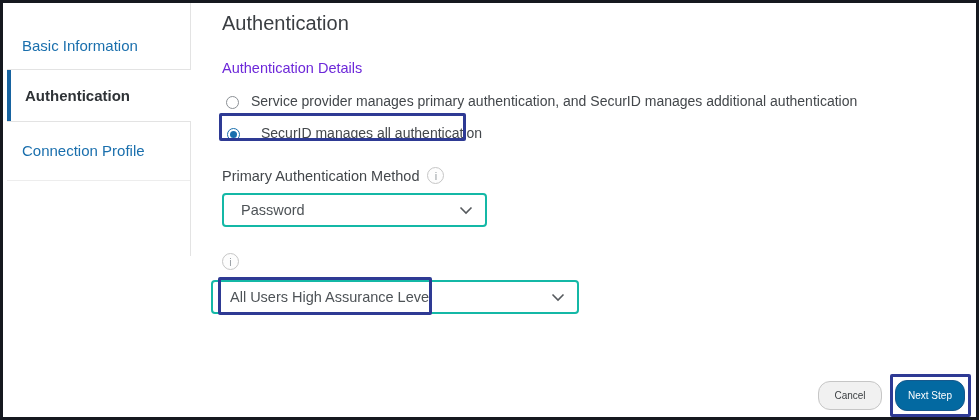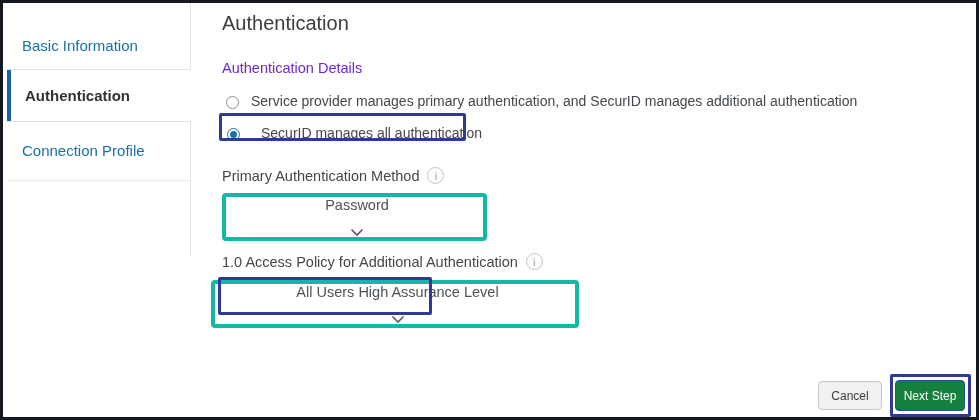--- a/index.html
+++ b/index.html
@@ -126,69 +126,68 @@
     font-size: 11px;
     display: inline-flex;
     align-items: center;
     justify-content: center;
     cursor: pointer;
     flex: 0 0 17px;
   }
 
   .select-box {
     position: absolute;
-    height: 48px;
-    border: 4px solid #14b8a6;
+    height: 34px;
+    border: 2px solid #14b8a6;
     border-radius: 4px;
     background: #fff;
     display: flex;
     align-items: center;
     justify-content: space-between;
     padding: 0 12px 0 17px;
     font-size: 14.5px;
     color: #4e5357;
     cursor: pointer;
     white-space: nowrap;
-    flex-direction: column;
   }
   .select-box.s1 { left: 219px; top: 190px; width: 265px; }
   .select-box.s2 { left: 208px; top: 277px; width: 368px; }
 
   
   .annot {
     position: absolute;
     border: 3px solid #2e3a94;
     border-radius: 2px;
     pointer-events: none;
     background: transparent;
   }
   .annot.a-radio { left: 216px; top: 110px; width: 247px; height: 28px; }
   .annot.a-policy { left: 215px; top: 274px; width: 214px; height: 38px; }
   .annot.a-next  { left: 887px; top: 371px; width: 81px;  height: 43px; }
 
   
   .btn {
     position: absolute;
-    border-radius: 4px;
-    font-size: 12px;
+    border-radius: 12px;
+    font-size: 10px;
     display: flex;
     align-items: center;
     justify-content: center;
     cursor: pointer;
     white-space: nowrap;
   }
   .btn.cancel {
     left: 815px; top: 378px; width: 64px; height: 29px;
     background: #f1f1f1;
     border: 1px solid #c6c6c6;
     color: #3c4043;
   }
   .btn.next {
     left: 892px; top: 377px; width: 70px; height: 31px;
-    background: #15803d;
+    background: #0369a1;
     border: 1px solid #16598d;
     color: #ffffff;
   }
 </style>
 </head>
 <body>
 
 <div class="frame">
 
   <div class="vdiv seg1"></div>
@@ -226,21 +225,20 @@
   </div>
 
   <div class="select-box s1">
     <span>Password</span>
     <svg width="14" height="9" viewBox="0 0 14 9">
       <polyline points="1.5,1.5 7,7 12.5,1.5" fill="none" stroke="#565a5e" stroke-width="1.6"></polyline>
     </svg>
   </div>
 
   <div class="field-label f2">
-    <span>1.0 Access Policy for Additional Authentication</span>
     <span class="info-icon">i</span>
   </div>
 
   <div class="select-box s2">
     <span>All Users High Assurance Level</span>
     <svg width="14" height="9" viewBox="0 0 14 9">
       <polyline points="1.5,1.5 7,7 12.5,1.5" fill="none" stroke="#565a5e" stroke-width="1.6"></polyline>
     </svg>
   </div>
   <div class="annot a-policy"></div>

